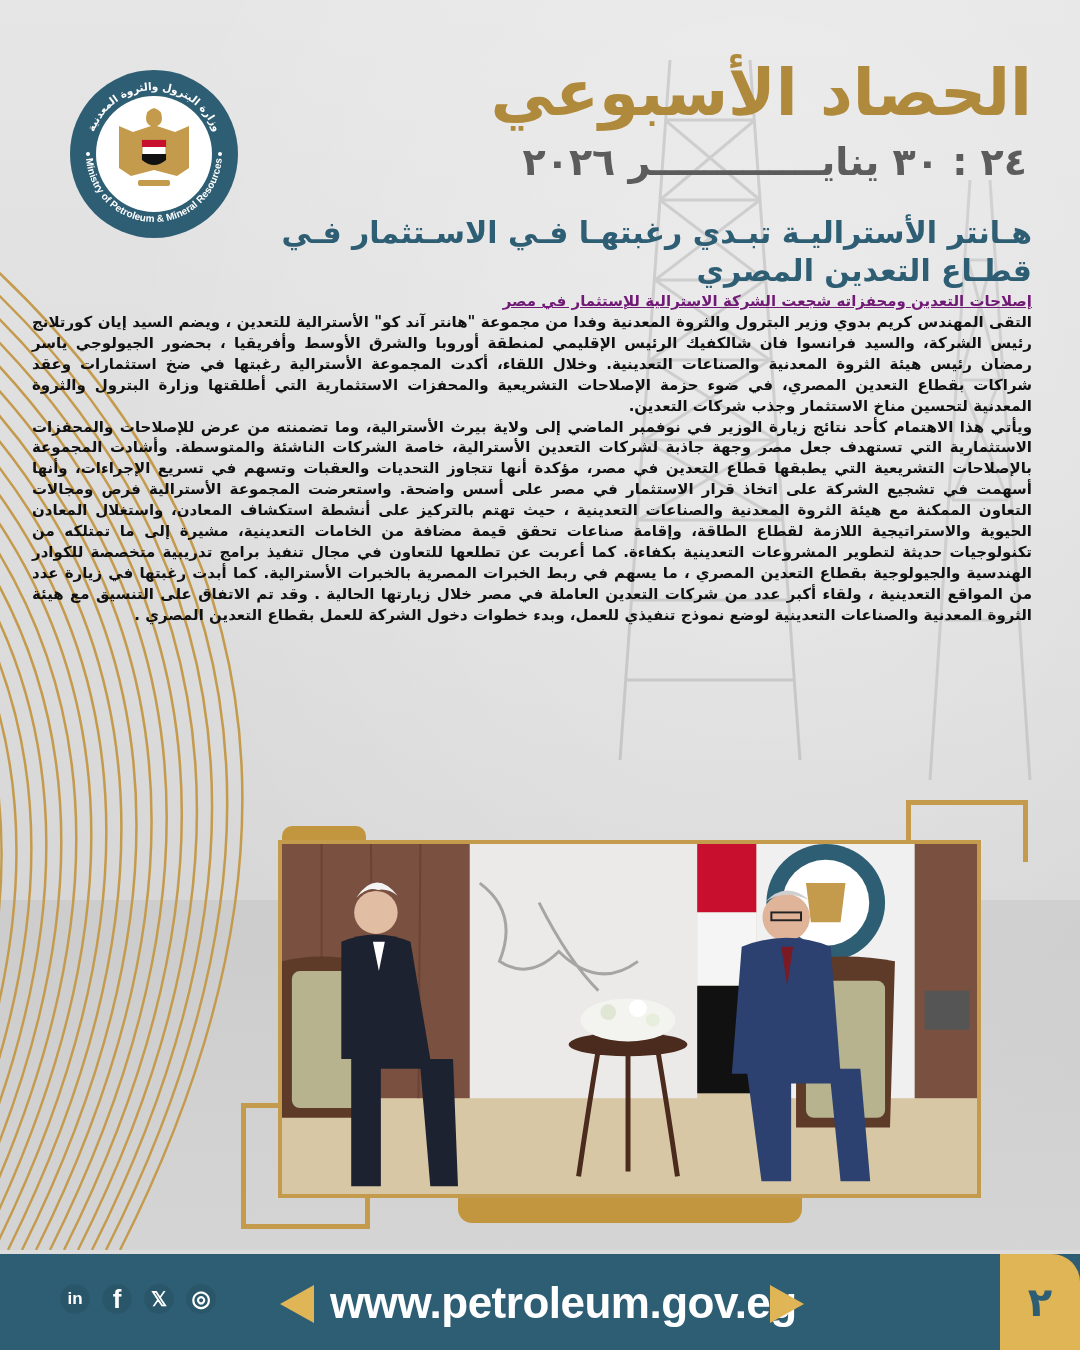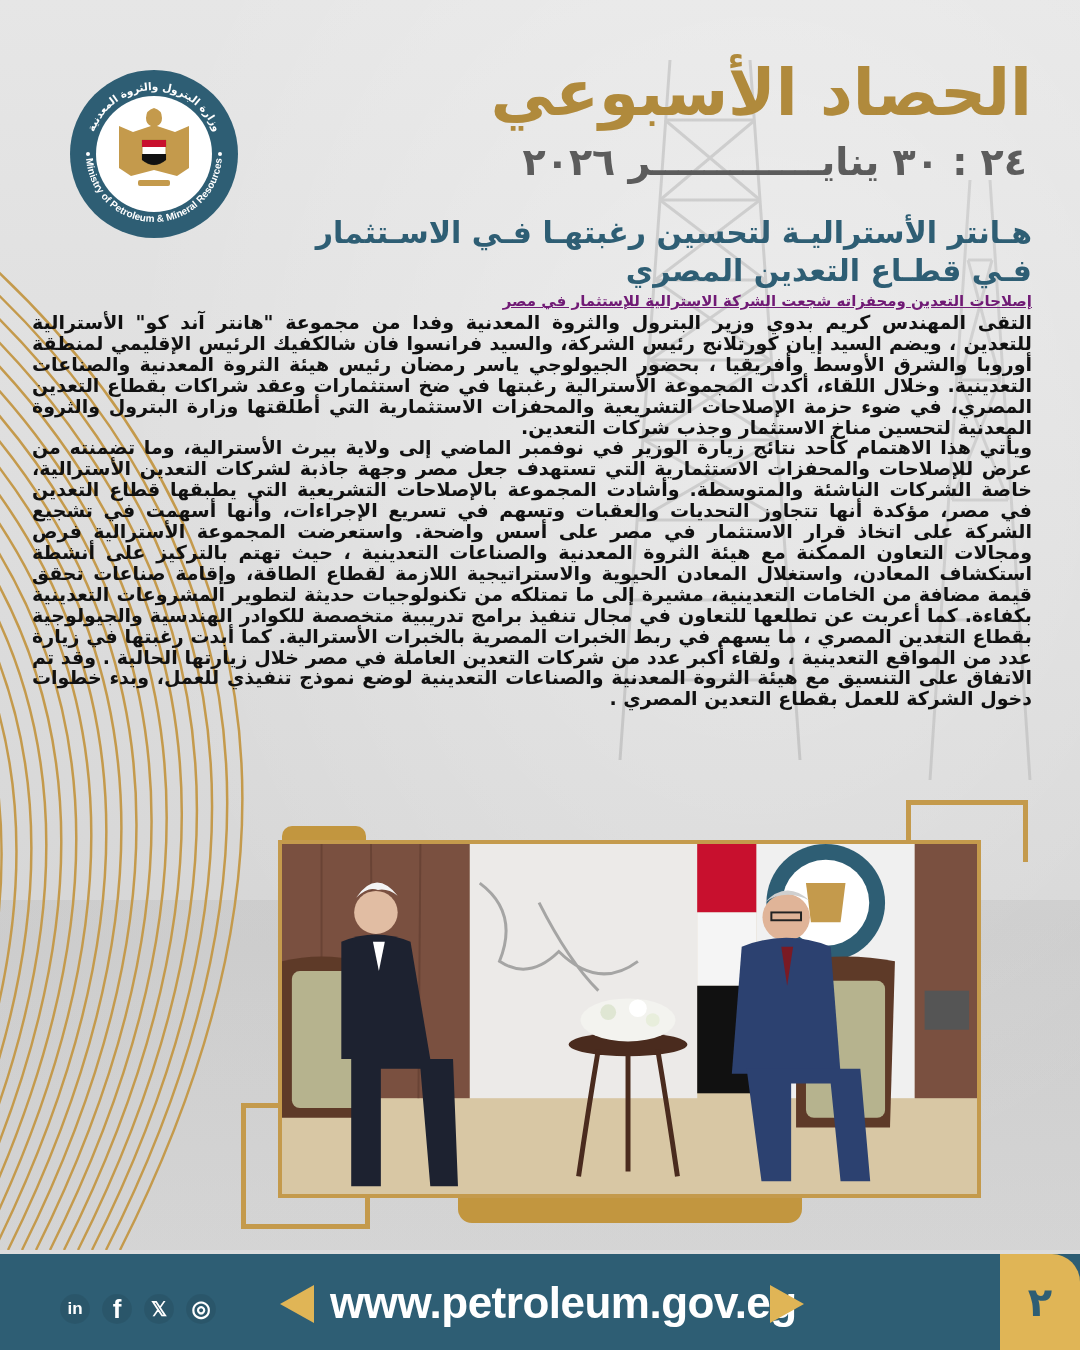--- a/index.html
+++ b/index.html
@@ -54,21 +54,21 @@
   }
   .subheadline {
     position: absolute; right: 48px; top: 292px; width: 700px;
     font-size: 15px; color: #701a75; direction: rtl; text-align: right;
     font-weight: bold;
     text-decoration: underline;
   }
   .body-text {
     position: absolute; right: 48px; top: 312px; width: 1000px;
     direction: rtl; text-align: justify; text-align-last: right;
-    font-size: 19px; line-height: 20.9px; color: #111;
+    font-size: 15px; line-height: 20.9px; color: #111;
     font-weight: bold;
   }
   .body-text p { margin: 0; }
   
   .deco-frame-tr {
     position: absolute; left: 906px; top: 800px; width: 122px; height: 62px;
     border: 5px solid #c49a4c; border-bottom: none;
   }
   .deco-tab-top {
     position: absolute; left: 282px; top: 826px; width: 84px; height: 24px;
@@ -97,21 +97,21 @@
     position: absolute; left: 1000px; top: 1254px; width: 80px; height: 96px;
     background: #e0b556; border-radius: 0 28px 0 0;
   }
   .page-number {
     position: absolute; left: 1000px; top: 1254px; width: 80px; height: 96px;
     display: flex; align-items: center; justify-content: center;
     font-size: 40px; font-weight: bold; color: #2e5e74;
   }
   .social {
     position: absolute; left: 60px; top: 1284px; height: 40px;
-    display: flex; align-items: flex-end; gap: 12px;
+    display: flex; align-items: flex-start; gap: 12px;
   }
   .social .ico {
     width: 30px; height: 30px; border-radius: 50%;
     background: rgba(0,0,0,0.08);
     display: flex; align-items: center; justify-content: center;
     color: #fff; font-weight: bold; font-family: "Liberation Sans", sans-serif;
   }
   .arrow-left {
     position: absolute; left: 280px; top: 1285px; width: 0; height: 0;
     border-top: 19px solid transparent; border-bottom: 19px solid transparent;
@@ -193,21 +193,21 @@
     <path d="M74 72 h24 v20 q-12 10 -24 0z" fill="#fff" stroke="#b08a3c" stroke-width="1"></path>
     <rect x="74" y="72" width="24" height="7" fill="#c8102e"></rect>
     <path d="M74 86 h24 v6 q-12 10 -24 0z" fill="#111"></path>
     <rect x="70" y="112" width="32" height="6" rx="2" fill="#c49a4c"></rect>
   </g>
 </svg>
 
 <div class="page-title">الحصاد الأسبوعي</div>
 <div class="date-line">٢٤ : ٣٠ ينايـــــــــــــر ٢٠٢٦</div>
 
-<div class="headline">هـانتر الأستراليـة لتحسين رغبتهـا فـي الاسـتثمار فـي قطـاع التعدين المصري</div>
+<div class="headline">هـانتر الأستراليـة تبـدي رغبتهـا فـي الاسـتثمار فـي قطـاع التعدين المصري</div>
 <div class="subheadline">إصلاحات التعدين ومحفزاته شجعت الشركة الاسترالية للإستثمار في مصر</div>
 
 <div class="body-text">
   <p>التقى المهندس كريم بدوي وزير البترول والثروة المعدنية وفدا من مجموعة "هانتر آند كو" الأسترالية للتعدين ، ويضم السيد إيان كورتلانج رئيس الشركة، والسيد فرانسوا فان شالكفيك الرئيس الإقليمي لمنطقة أوروبا والشرق الأوسط وأفريقيا ، بحضور الجيولوجي ياسر رمضان رئيس هيئة الثروة المعدنية والصناعات التعدينية. وخلال اللقاء، أكدت المجموعة الأسترالية رغبتها في ضخ استثمارات وعقد شراكات بقطاع التعدين المصري، في ضوء حزمة الإصلاحات التشريعية والمحفزات الاستثمارية التي أطلقتها وزارة البترول والثروة المعدنية لتحسين مناخ الاستثمار وجذب شركات التعدين.</p>
   <p>ويأتي هذا الاهتمام كأحد نتائج زيارة الوزير في نوفمبر الماضي إلى ولاية بيرث الأسترالية، وما تضمنته من عرض للإصلاحات والمحفزات الاستثمارية التي تستهدف جعل مصر وجهة جاذبة لشركات التعدين الأسترالية، خاصة الشركات الناشئة والمتوسطة. وأشادت المجموعة بالإصلاحات التشريعية التي يطبقها قطاع التعدين في مصر، مؤكدة أنها تتجاوز التحديات والعقبات وتسهم في تسريع الإجراءات، وأنها أسهمت في تشجيع الشركة على اتخاذ قرار الاستثمار في مصر على أسس واضحة. واستعرضت المجموعة الأسترالية فرص ومجالات التعاون الممكنة مع هيئة الثروة المعدنية والصناعات التعدينية ، حيث تهتم بالتركيز على أنشطة استكشاف المعادن، واستغلال المعادن الحيوية والاستراتيجية اللازمة لقطاع الطاقة، وإقامة صناعات تحقق قيمة مضافة من الخامات التعدينية، مشيرة إلى ما تمتلكه من تكنولوجيات حديثة لتطوير المشروعات التعدينية بكفاءة. كما أعربت عن تطلعها للتعاون في مجال تنفيذ برامج تدريبية متخصصة للكوادر الهندسية والجيولوجية بقطاع التعدين المصري ، ما يسهم في ربط الخبرات المصرية بالخبرات الأسترالية. كما أبدت رغبتها في زيارة عدد من المواقع التعدينية ، ولقاء أكبر عدد من شركات التعدين العاملة في مصر خلال زيارتها الحالية . وقد تم الاتفاق على التنسيق مع هيئة الثروة المعدنية والصناعات التعدينية لوضع نموذج تنفيذي للعمل، وبدء خطوات دخول الشركة للعمل بقطاع التعدين المصري .</p>
 </div>
 
 <div class="deco-frame-tr"></div>
 <div class="deco-tab-top"></div>
 <div class="deco-frame-bl"></div>

